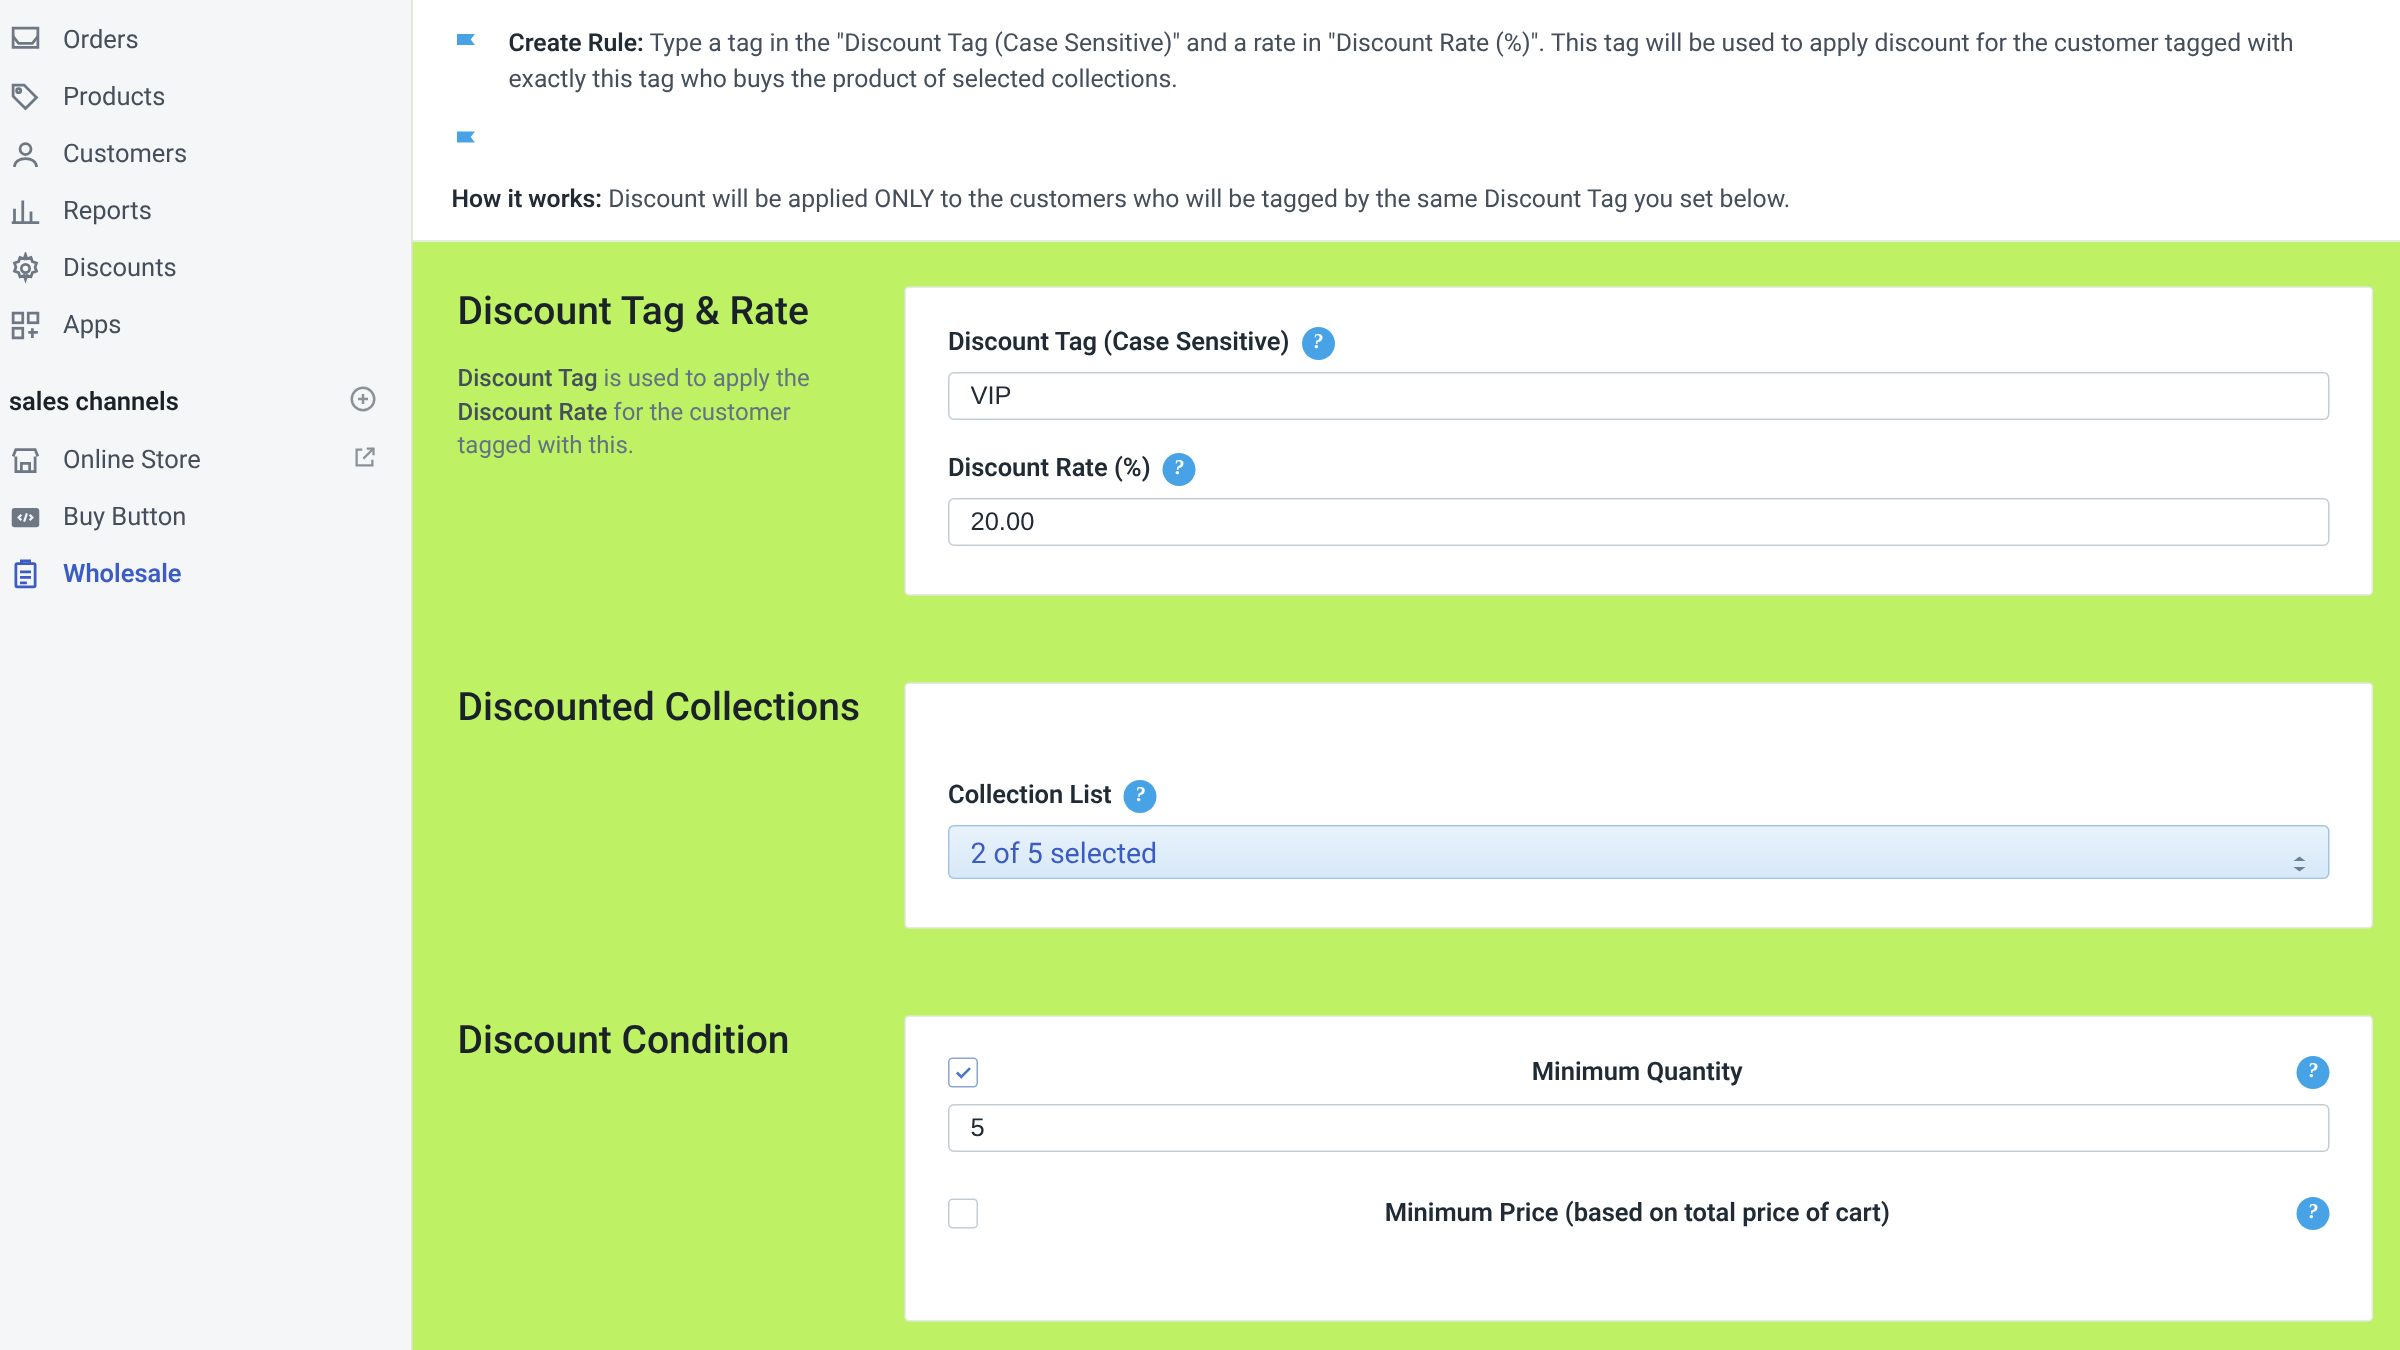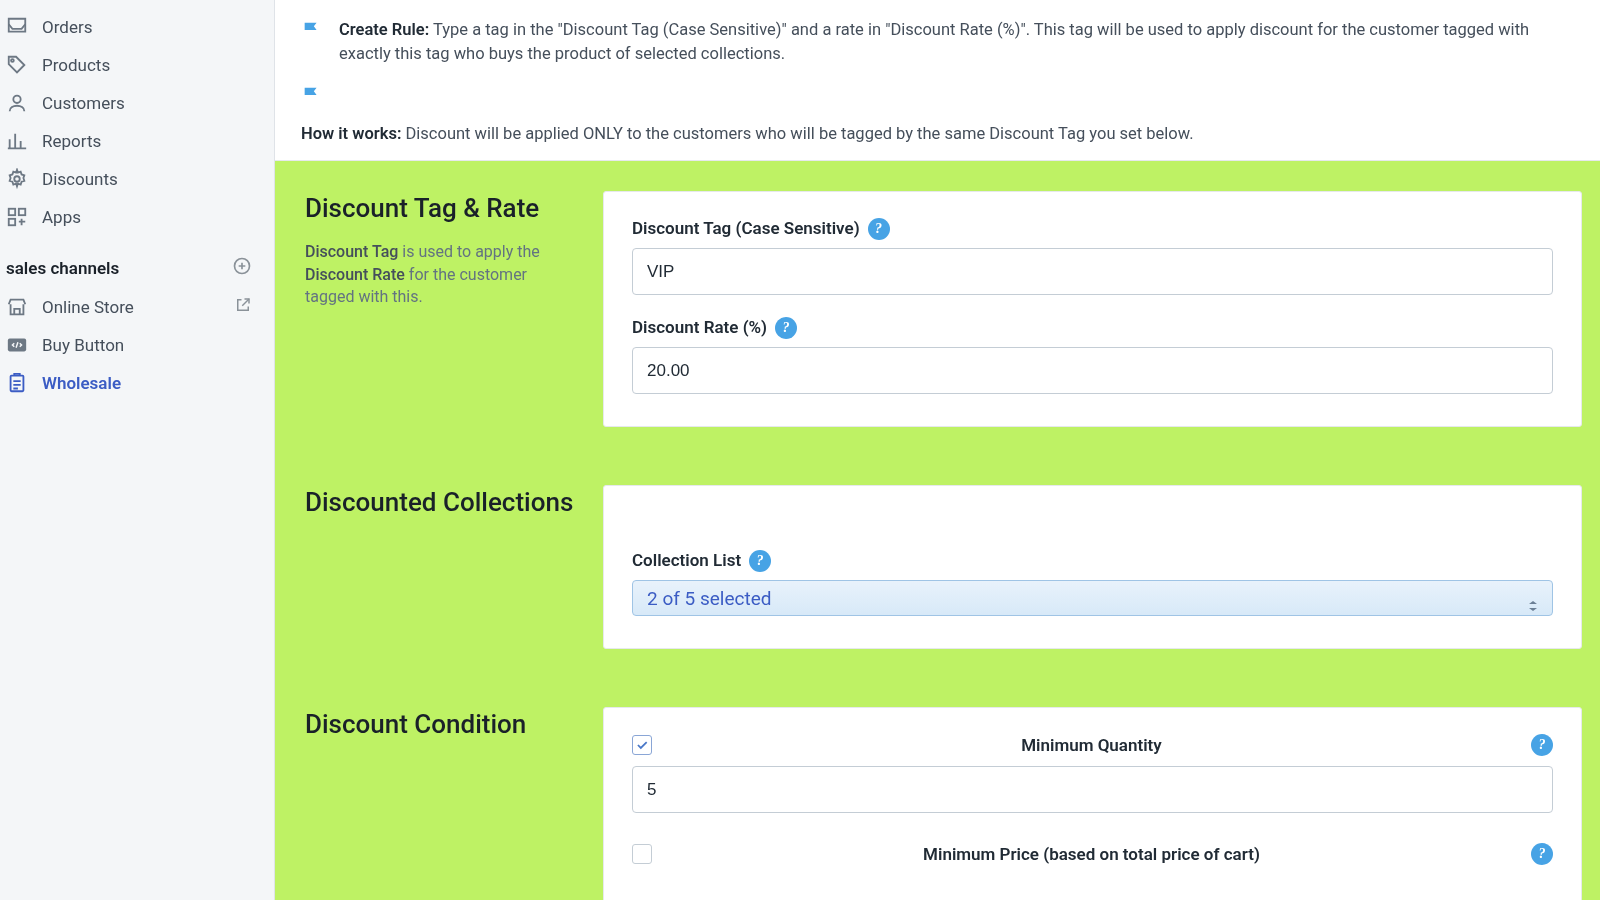--- a/index.html
+++ b/index.html
@@ -155,21 +155,21 @@
     align-items: center;
     justify-content: center;
     font-size: 14px;
     font-weight: 700;
     font-style: italic;
     cursor: pointer;
     font-family: Georgia, serif;
   }
   .text-input {
     width: 100%;
-    height: 47px;
+    height: 32px;
     border: 1px solid #c4cdd5;
     border-radius: 4px;
     padding: 0 14px;
     font-size: 17px;
     color: #212b35;
     background: #fff;
   }
 
   .select-box {
     width: 100%;

